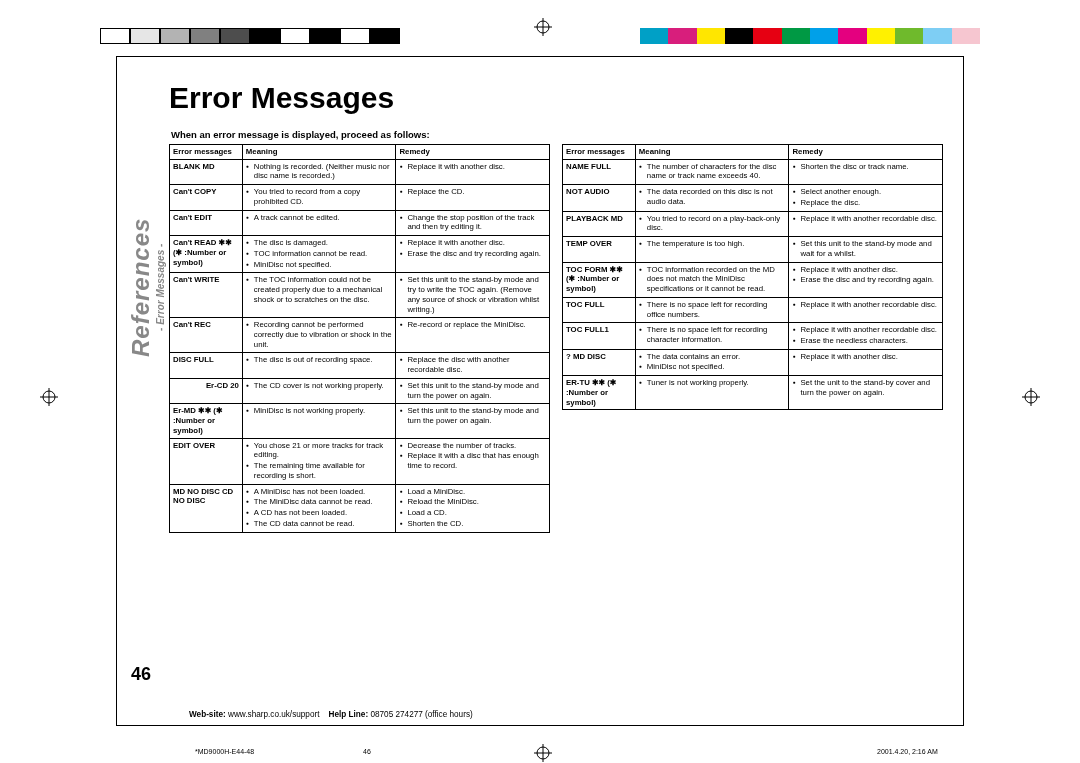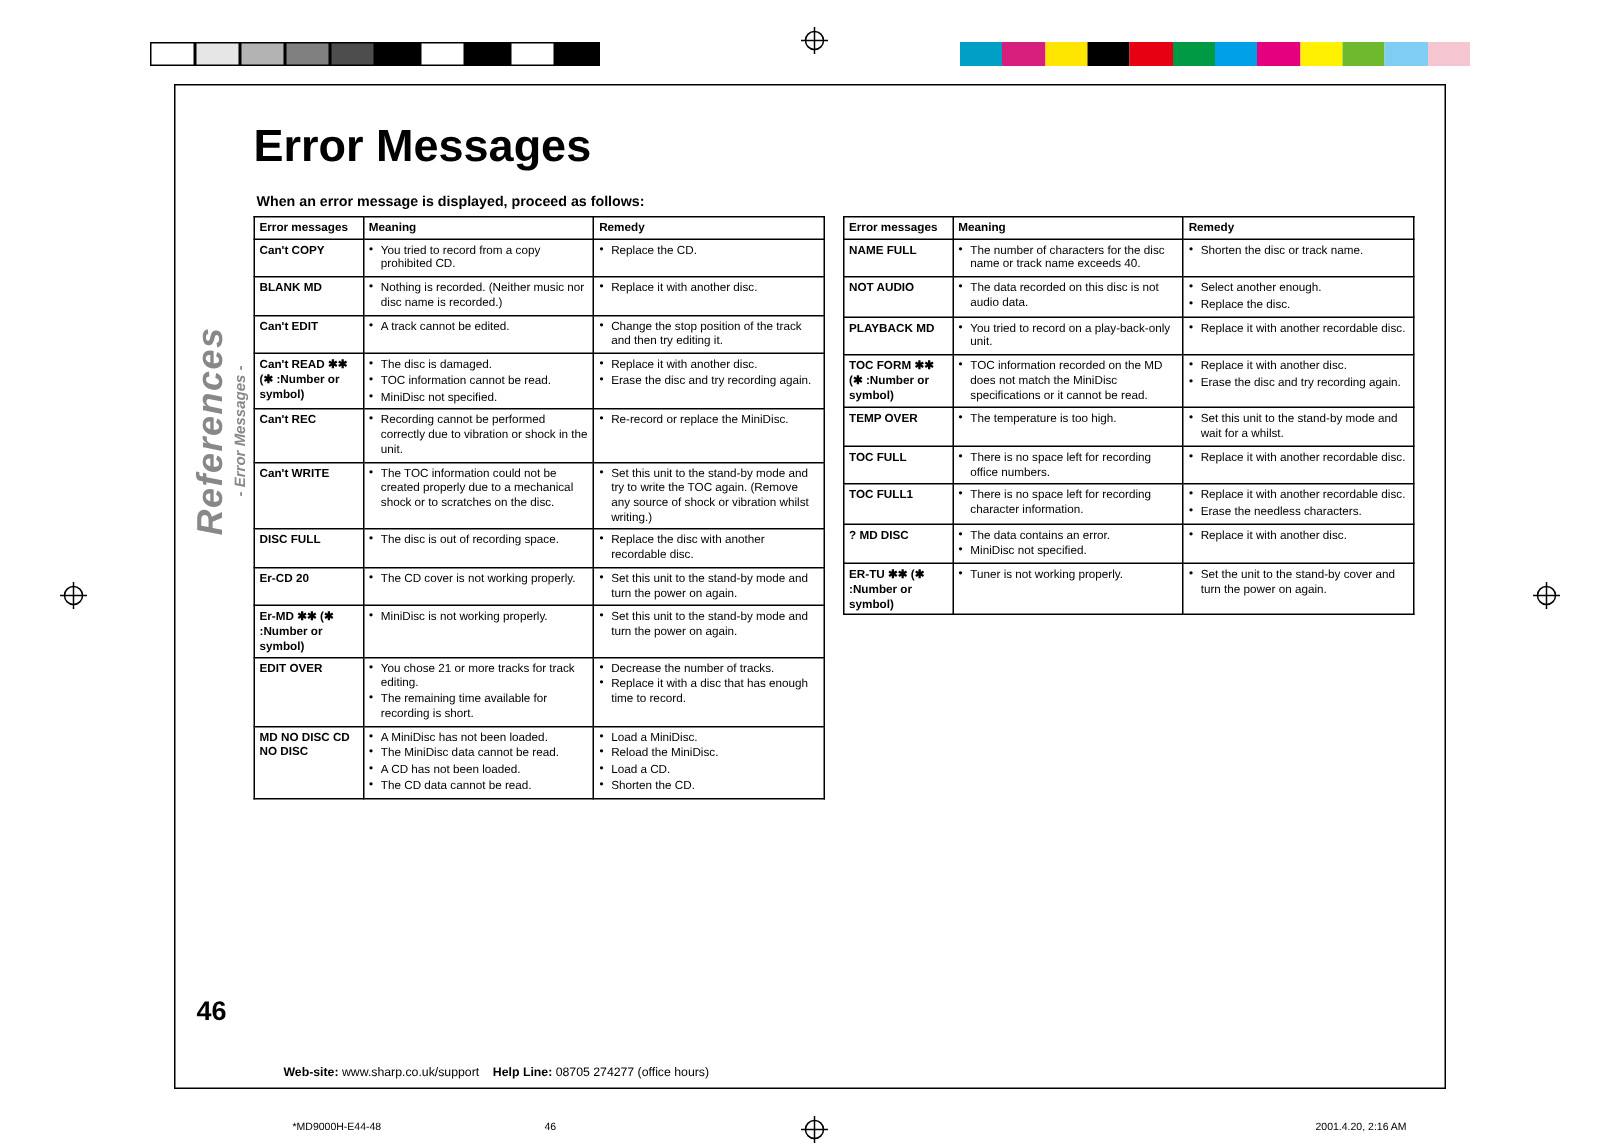--- a/index.html
+++ b/index.html
@@ -115,42 +115,42 @@
           <table>
             <thead>
                 <tr>
               <th class="c1">Error messages</th>
               <th class="c2">Meaning</th>
               <th class="c3">Remedy</th>
             </tr>
               </thead>
             <tbody id="tb-left">
                 <tr>
+                  <td class="c1" style="font-weight: 700;">BLANK MD</td>
+                  <td>
+                    <ul class="b">
+                      <li>Nothing is recorded. (Neither music nor disc name is recorded.)</li>
+                    </ul>
+                  </td>
+                  <td>
+                    <ul class="b">
+                      <li>Replace it with another disc.</li>
+                    </ul>
+                  </td>
+                </tr>
+                <tr>
                   <td class="c1" style="font-weight: 700;">Can't COPY</td>
                   <td>
                     <ul class="b">
                       <li>You tried to record from a copy prohibited CD.</li>
                     </ul>
                   </td>
                   <td>
                     <ul class="b">
                       <li>Replace the CD.</li>
-                    </ul>
-                  </td>
-                </tr>
-                <tr>
-                  <td class="c1" style="font-weight: 700;">BLANK MD</td>
-                  <td>
-                    <ul class="b">
-                      <li>Nothing is recorded. (Neither music nor disc name is recorded.)</li>
-                    </ul>
-                  </td>
-                  <td>
-                    <ul class="b">
-                      <li>Replace it with another disc.</li>
                     </ul>
                   </td>
                 </tr>
                 <tr>
                   <td class="c1" style="font-weight: 700;">Can't EDIT</td>
                   <td>
                     <ul class="b">
                       <li>A track cannot be edited.</li>
                     </ul>
                   </td>
@@ -170,60 +170,60 @@
                     </ul>
                   </td>
                   <td>
                     <ul class="b">
                       <li>Replace it with another disc.</li>
                       <li>Erase the disc and try recording again.</li>
                     </ul>
                   </td>
                 </tr>
                 <tr>
+                  <td class="c1" style="font-weight: 700;">Can't WRITE</td>
+                  <td>
+                    <ul class="b">
+                      <li>The TOC information could not be created properly due to a mechanical shock or to scratches on the disc.</li>
+                    </ul>
+                  </td>
+                  <td>
+                    <ul class="b">
+                      <li>Set this unit to the stand-by mode and try to write the TOC again. (Remove any source of shock or vibration whilst writing.)</li>
+                    </ul>
+                  </td>
+                </tr>
+                <tr>
                   <td class="c1" style="font-weight: 700;">Can't REC</td>
                   <td>
                     <ul class="b">
                       <li>Recording cannot be performed correctly due to vibration or shock in the unit.</li>
                     </ul>
                   </td>
                   <td>
                     <ul class="b">
                       <li>Re-record or replace the MiniDisc.</li>
                     </ul>
                   </td>
                 </tr>
                 <tr>
-                  <td class="c1" style="font-weight: 700;">Can't WRITE</td>
-                  <td>
-                    <ul class="b">
-                      <li>The TOC information could not be created properly due to a mechanical shock or to scratches on the disc.</li>
-                    </ul>
-                  </td>
-                  <td>
-                    <ul class="b">
-                      <li>Set this unit to the stand-by mode and try to write the TOC again. (Remove any source of shock or vibration whilst writing.)</li>
-                    </ul>
-                  </td>
-                </tr>
-                <tr>
                   <td class="c1" style="font-weight: 700;">DISC FULL</td>
                   <td>
                     <ul class="b">
                       <li>The disc is out of recording space.</li>
                     </ul>
                   </td>
                   <td>
                     <ul class="b">
                       <li>Replace the disc with another recordable disc.</li>
                     </ul>
                   </td>
                 </tr>
                 <tr>
-                  <td class="c1" style="font-weight: 700;">Er-CD 20</td>
+                  <td class="c1" style="font-weight: 700; text-align: right;">Er-CD 20</td>
                   <td>
                     <ul class="b">
                       <li>The CD cover is not working properly.</li>
                     </ul>
                   </td>
                   <td>
                     <ul class="b">
                       <li>Set this unit to the stand-by mode and turn the power on again.</li>
                     </ul>
                   </td>
@@ -312,53 +312,53 @@
                     <ul class="b">
                       <li>Select another enough.</li>
                       <li>Replace the disc.</li>
                     </ul>
                   </td>
                 </tr>
                 <tr>
                   <td class="c1" style="font-weight: 700;">PLAYBACK MD</td>
                   <td>
                     <ul class="b">
-                      <li>You tried to record on a play-back-only unit.</li>
+                      <li>You tried to record on a play-back-only disc.</li>
                     </ul>
                   </td>
                   <td>
                     <ul class="b">
                       <li>Replace it with another recordable disc.</li>
+                    </ul>
+                  </td>
+                </tr>
+                <tr>
+                  <td class="c1" style="font-weight: 700;">TEMP OVER</td>
+                  <td>
+                    <ul class="b">
+                      <li>The temperature is too high.</li>
+                    </ul>
+                  </td>
+                  <td>
+                    <ul class="b">
+                      <li>Set this unit to the stand-by mode and wait for a whilst.</li>
                     </ul>
                   </td>
                 </tr>
                 <tr>
                   <td class="c1" style="font-weight: 700;">TOC FORM ✱✱ (✱ :Number or symbol)</td>
                   <td>
                     <ul class="b">
                       <li>TOC information recorded on the MD does not match the MiniDisc specifications or it cannot be read.</li>
                     </ul>
                   </td>
                   <td>
                     <ul class="b">
                       <li>Replace it with another disc.</li>
                       <li>Erase the disc and try recording again.</li>
-                    </ul>
-                  </td>
-                </tr>
-                <tr>
-                  <td class="c1" style="font-weight: 700;">TEMP OVER</td>
-                  <td>
-                    <ul class="b">
-                      <li>The temperature is too high.</li>
-                    </ul>
-                  </td>
-                  <td>
-                    <ul class="b">
-                      <li>Set this unit to the stand-by mode and wait for a whilst.</li>
                     </ul>
                   </td>
                 </tr>
                 <tr>
                   <td class="c1" style="font-weight: 700;">TOC FULL</td>
                   <td>
                     <ul class="b">
                       <li>There is no space left for recording office numbers.</li>
                     </ul>
                   </td>

